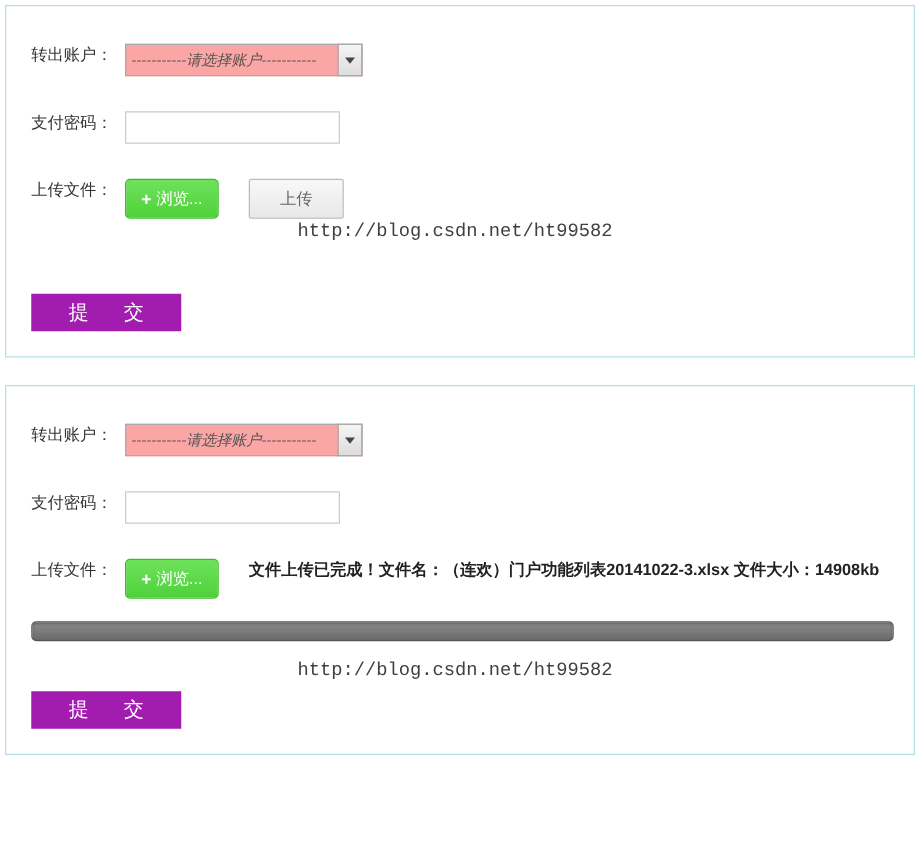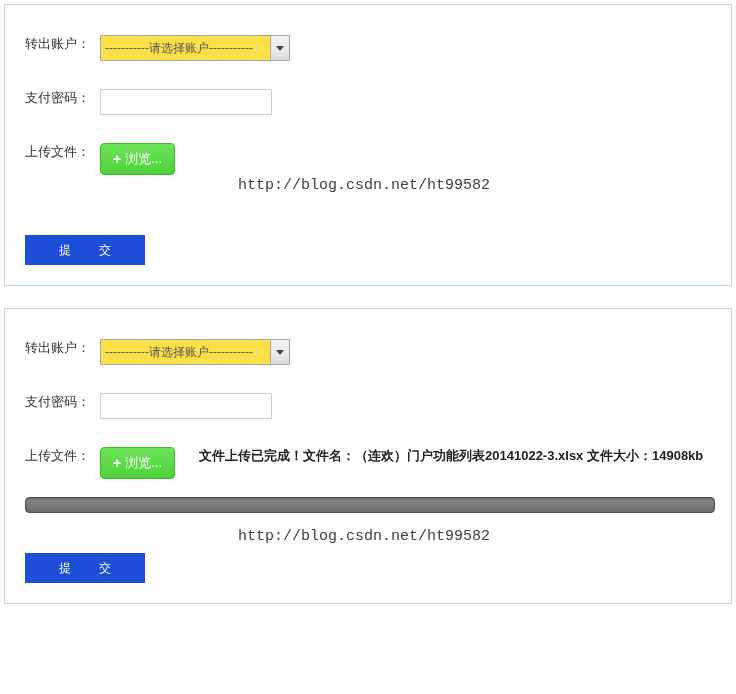--- a/index.html
+++ b/index.html
@@ -32,25 +32,26 @@
       font-size: 13px;
     }
     .select-wrap {
       position: relative;
       display: inline-block;
     }
     select.account-select {
       width: 190px;
       height: 26px;
       border: 1px solid #aaa;
-      background: #fde047;
+      background: #fca5a5;
       font-size: 12px;
       color: #555;
       padding-left: 4px;
       appearance: none;
+      font-style: italic;
       -webkit-appearance: none;
     }
     .select-arrow {
       position: absolute;
       right: 0;
       top: 0;
       width: 20px;
       height: 26px;
       background: linear-gradient(#f4f4f4, #ddd);
       border-left: 1px solid #aaa;
@@ -106,24 +107,24 @@
       border: 1px solid #bbb;
       border-radius: 2px;
       color: #666;
       font-size: 13px;
       cursor: pointer;
     }
     .btn-submit {
       display: inline-block;
       width: 120px;
       height: 30px;
-      background: #1d4ed8;
+      background: #a21caf;
       color: #fff;
       border: none;
-      font-size: 12px;
+      font-size: 16px;
       letter-spacing: 28px;
       text-indent: 28px;
       cursor: pointer;
       margin-top: 60px;
     }
     .panel2 .btn-submit {
       margin-top: 40px;
     }
     .upload-status {
       margin-left: 24px;
@@ -172,20 +173,23 @@
     <span class="form-label">支付密码：</span>
     <input type="password" class="text-input" style="">
   </div>
 
   <div class="form-row" style="margin-bottom:0;">
     <span class="form-label">上传文件：</span>
     <button class="btn-browse">
       <span class="plus">+</span>
       <span>浏览...</span>
     </button>
+    <button class="btn-upload">
+      <span>上传</span>
+    </button>
   </div>
 
   <button class="btn-submit">提交</button>
 </div>
 
 <div class="panel panel2">
   <div class="form-row">
     <span class="form-label">转出账户：</span>
     <div class="select-wrap">
       <select class="account-select">

